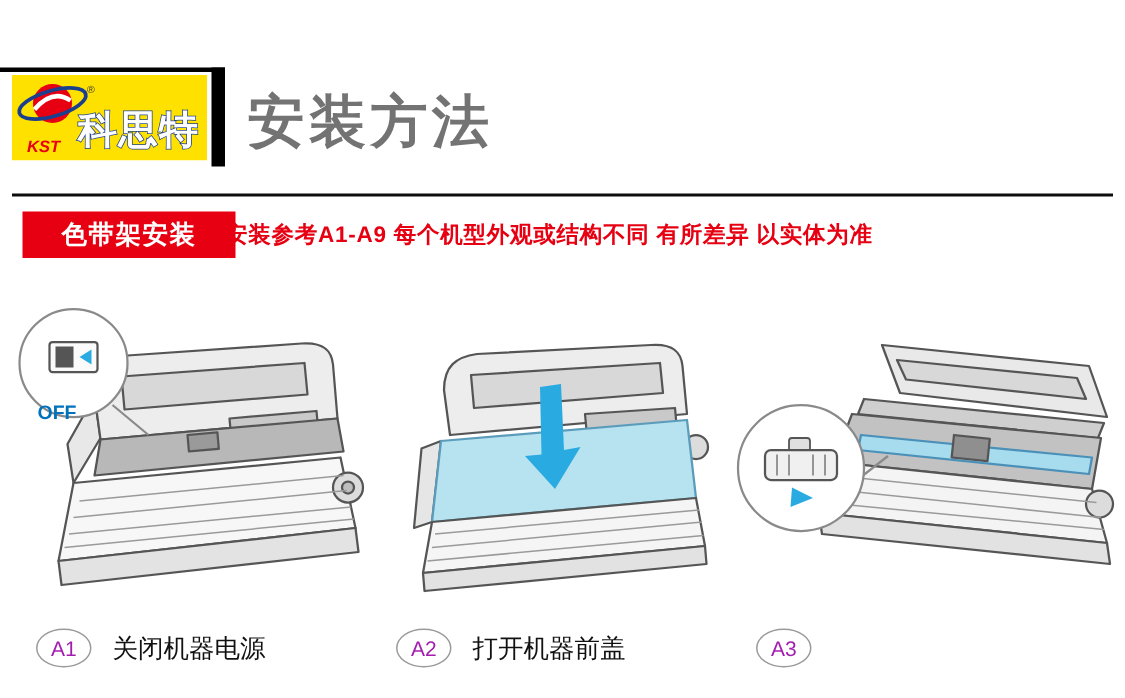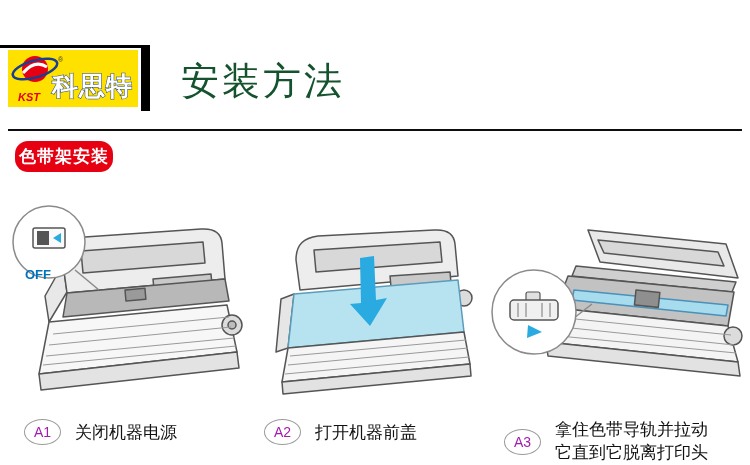--- a/index.html
+++ b/index.html
@@ -5,29 +5,29 @@
   * { margin:0; padding:0; box-sizing:border-box; }
   html,body { width:750px; height:465px; background:#fff; overflow:hidden;
     font-family:"Liberation Sans","DejaVu Sans",sans-serif; }
   .page { position:relative; width:750px; height:337px; background:#fff; }
 
   
   .top-line { position:absolute; left:0; top:45px; width:150px; height:3px; background:#000; }
   .logo-box { position:absolute; left:8px; top:50px; width:130px; height:57px; }
   .logo-box svg { display:block; width:100%; height:100%; }
   .v-bar { position:absolute; left:141px; top:45px; width:9px; height:66px; background:#000; }
-  .page-title { position:absolute; left:165px; top:56px; font-size:38px; font-weight:normal;
-    color:#14532d; letter-spacing:3px; white-space:nowrap;margin-left:16px; }
+  .page-title { position:absolute; left:165px; top:56px; font-size:38px; font-weight:bold;
+    color:#737373; letter-spacing:3px; white-space:nowrap; }
   .page-subtitle { position:absolute; right:12px; top:72px; font-size:20px; color:#0d0d0d;
     font-family:"Liberation Mono","DejaVu Sans Mono",monospace; letter-spacing:2px; white-space:nowrap; }
   .rule { position:absolute; left:8px; top:129px; width:734px; height:2px; background:#0d0d0d; }
 
   
   .badge { position:absolute; left:15px; top:141px; background:#E60012; color:#fff;
-    font-weight:bold; font-size:17px; padding:4px 4px; letter-spacing:1px; white-space:nowrap;border-radius:13px; }
+    font-weight:bold; font-size:17px; padding:4px 26px; letter-spacing:1px; white-space:nowrap; }
   .note { position:absolute; left:150px; top:147px; color:#E60012; font-size:15px;
     font-weight:bold; letter-spacing:0.5px; white-space:nowrap; }
 
   
   .ill { position:absolute; }
   .ill-1 { left:5px;   top:188px; width:238px; height:228px; }
   .ill-2 { left:248px; top:196px; width:232px; height:218px; }
   .ill-3 { left:486px; top:190px; width:258px; height:228px; }
 
   
@@ -55,20 +55,21 @@
       <text x="50" y="12" font-size="7" fill="#333">®</text>
       <text x="10" y="51" font-size="11" font-style="italic" font-weight="bold" fill="#E60012">KST</text>
       <text x="44" y="45" font-size="26" font-weight="bold" fill="#fff" stroke="#1B3F8F" stroke-width="1" paint-order="stroke" letter-spacing="1">科思特</text>
     </svg>
   </div>
   <div class="v-bar"></div>
   <h1 class="page-title">安装方法</h1>
   <div class="rule"></div>
 
   <span class="badge">色带架安装</span>
+  <span class="note">安装参考A1-A9 每个机型外观或结构不同 有所差异 以实体为准</span>
 
   <svg class="ill ill-1" viewBox="0 0 238 228">
     <g stroke="#555" stroke-width="1.5" stroke-linejoin="round" fill="none">
       <path d="M44 134 L62 104 L58 76 L40 108 Z" fill="#e8e8e8"></path>
       <path d="M58 76 C58 59 66 51 80 49 L196 41 C210 40 216 45 217 55 L220 91 L62 105 Z" fill="#ededed"></path>
       <path d="M76 63 L198 54 L200 75 L78 85 Z" fill="#d8d8d8"></path>
       <path d="M148 91 L206 86 L207 97 L149 102 Z" fill="#c9c9c9"></path>
       <path d="M62 105 L220 91 L224 113 L58 129 Z" fill="#b8b8b8"></path>
       <rect x="120" y="102" width="20" height="11" fill="#9a9a9a" transform="rotate(-5 120 102)"></rect>
       <path d="M44 134 L222 117 L232 164 L34 186 Z" fill="#f7f7f7"></path>
@@ -146,16 +147,15 @@
   <div class="cap cap1">
     <span class="step-id">A1</span>
     <span class="step-caption">关闭机器电源</span>
   </div>
   <div class="cap cap2">
     <span class="step-id">A2</span>
     <span class="step-caption">打开机器前盖</span>
   </div>
   <div class="cap cap3">
     <span class="step-id">A3</span>
-    <span class="step-caption">拿住色带导轨并拉动它直到它脱离打印头</span>
   </div>
 
 </div>
 
 </body></html>

